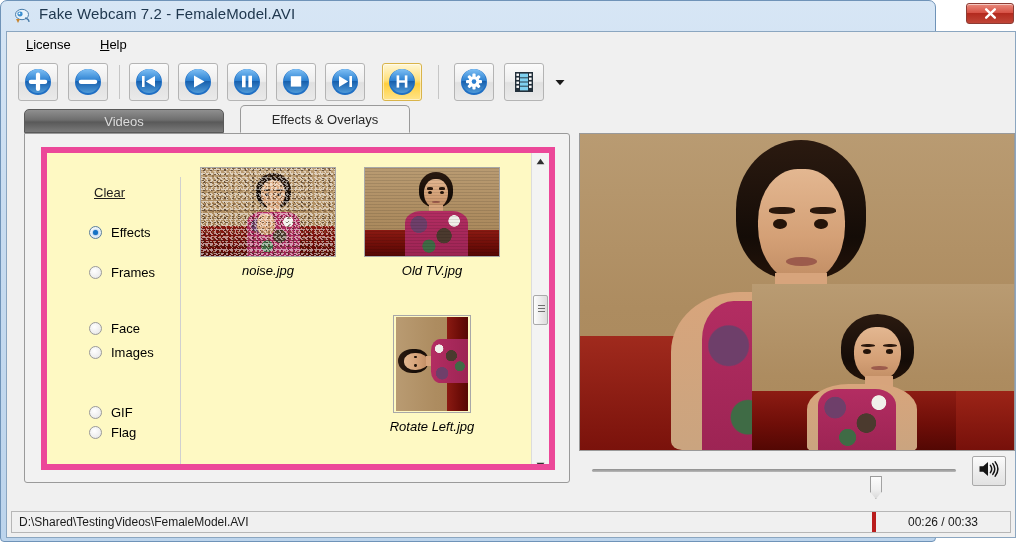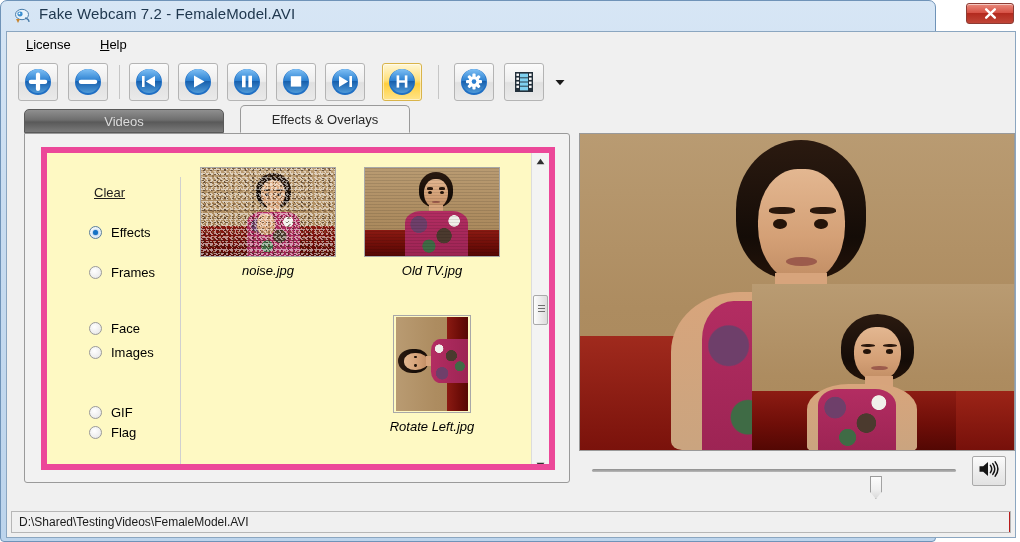--- a/index.html
+++ b/index.html
@@ -379,21 +379,21 @@
     background: #f0f0f0;
     border: 1px solid #b6b6b6;
     display: flex;
   }
   #status-path {
     flex: 1;
     display: flex; align-items: center;
     padding-left: 7px;
     font-size: 12px;
     color: #1a1a1a;
-    border-right: 1px solid #b91c1c;
+    border-right: 4px solid #b91c1c;
     white-space: nowrap;
     overflow: hidden;
   }
   #status-time {
     width: 134px;
     display: flex; align-items: center; justify-content: center;
     font-size: 12px;
     color: #1a1a1a;
     white-space: nowrap;
   }
@@ -806,16 +806,17 @@
               <path d="M14.8 3.6 q4 5.4 0 10.8" stroke="#141414" stroke-width="1.5" fill="none" stroke-linecap="round"></path>
               <path d="M17.2 1.9 q5.4 7.1 0 14.2" stroke="#141414" stroke-width="1.5" fill="none" stroke-linecap="round"></path>
             </svg>
           </span>
         </div>
       </div>
     </div>
 
     <div id="statusbar">
       <div id="status-path">D:\Shared\TestingVideos\FemaleModel.AVI</div>
+      <div id="status-time">00:26 / 00:33</div>
     </div>
 
   </div>
 </div>
 
 </body></html>

